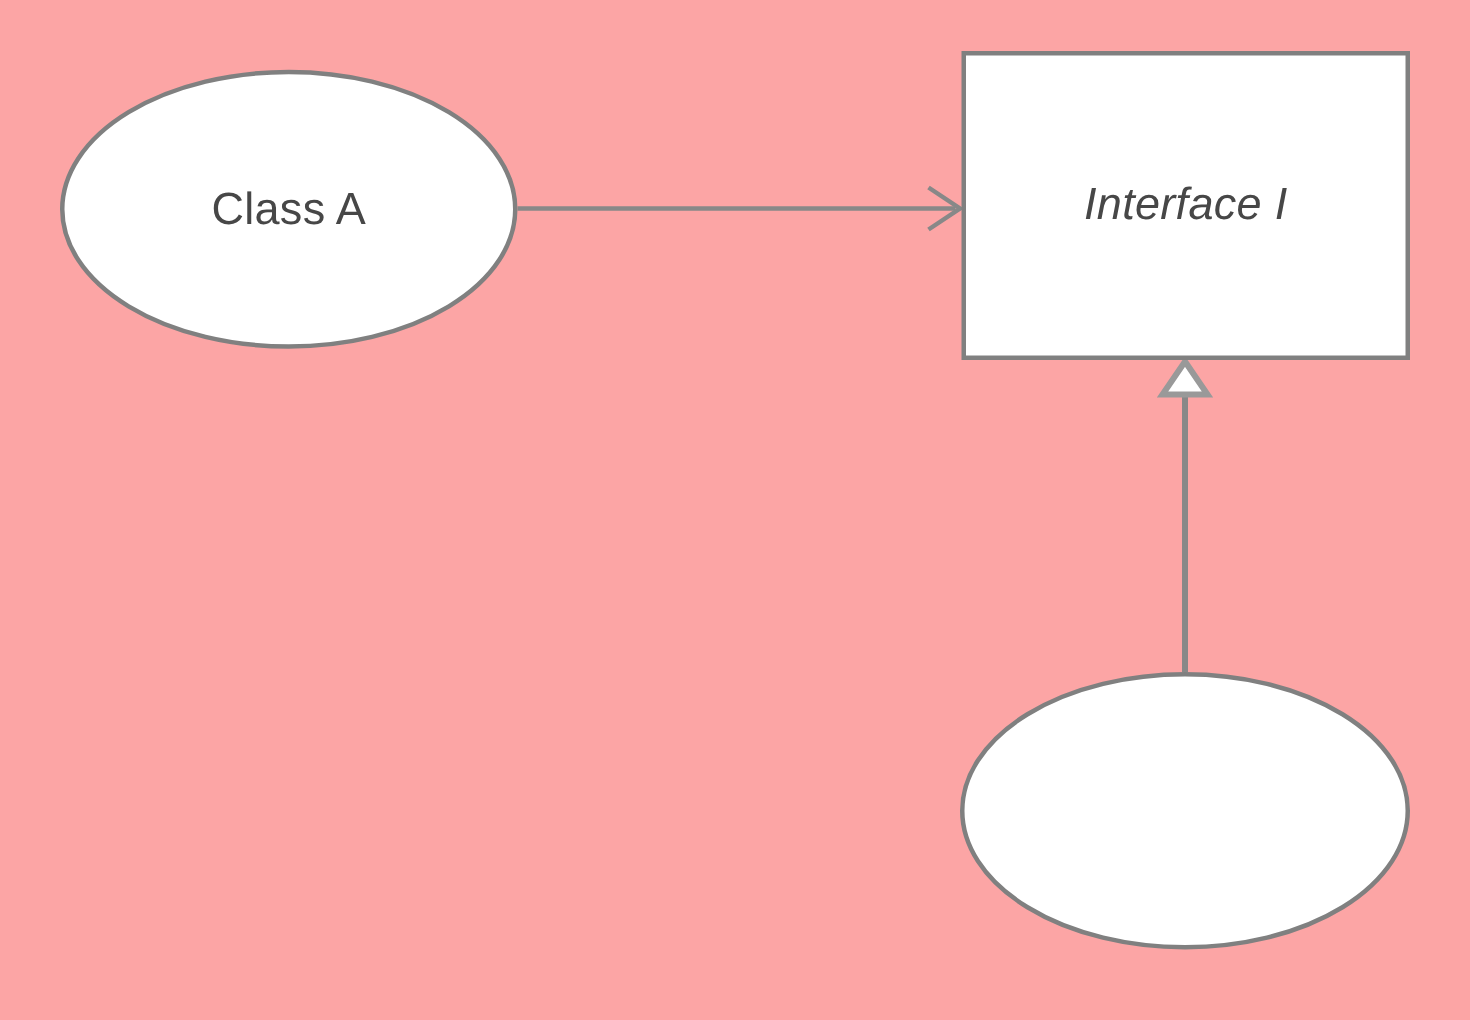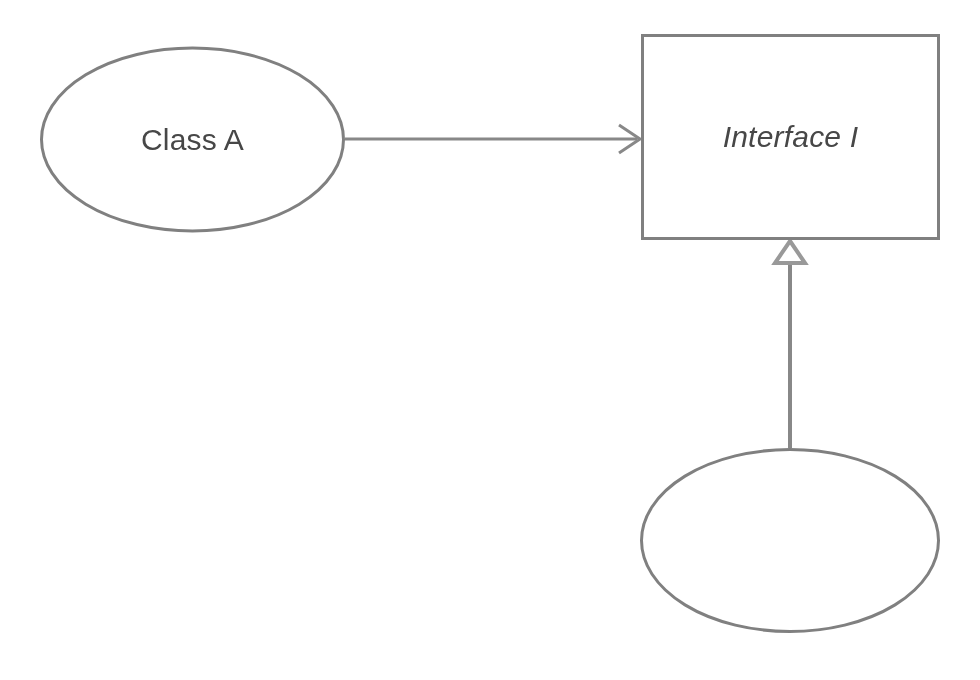--- a/index.html
+++ b/index.html
@@ -5,21 +5,21 @@
 <style>
   html, body {
     margin: 0;
     padding: 0;
     background: #000000;
   }
   #canvas {
     position: relative;
     width: 980px;
     height: 680px;
-    background: #ffffff;
+    background: #fca5a5;
     overflow: hidden;
     font-family: "Liberation Sans", sans-serif;
   }
   #diagram-svg {
     position: absolute;
     left: 0;
     top: 0;
     width: 980px;
     height: 680px;
   }

